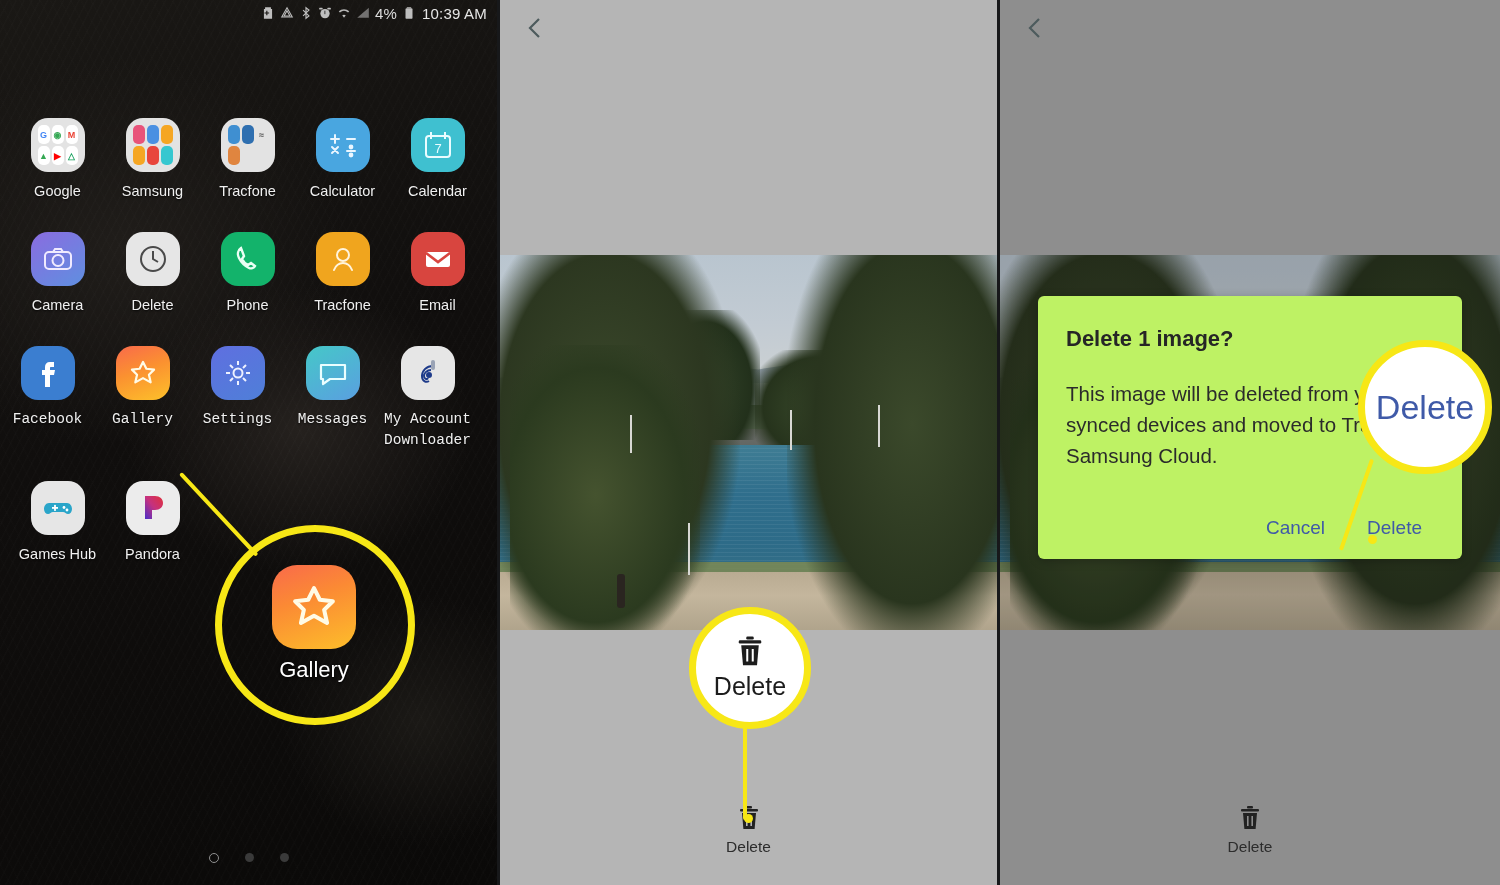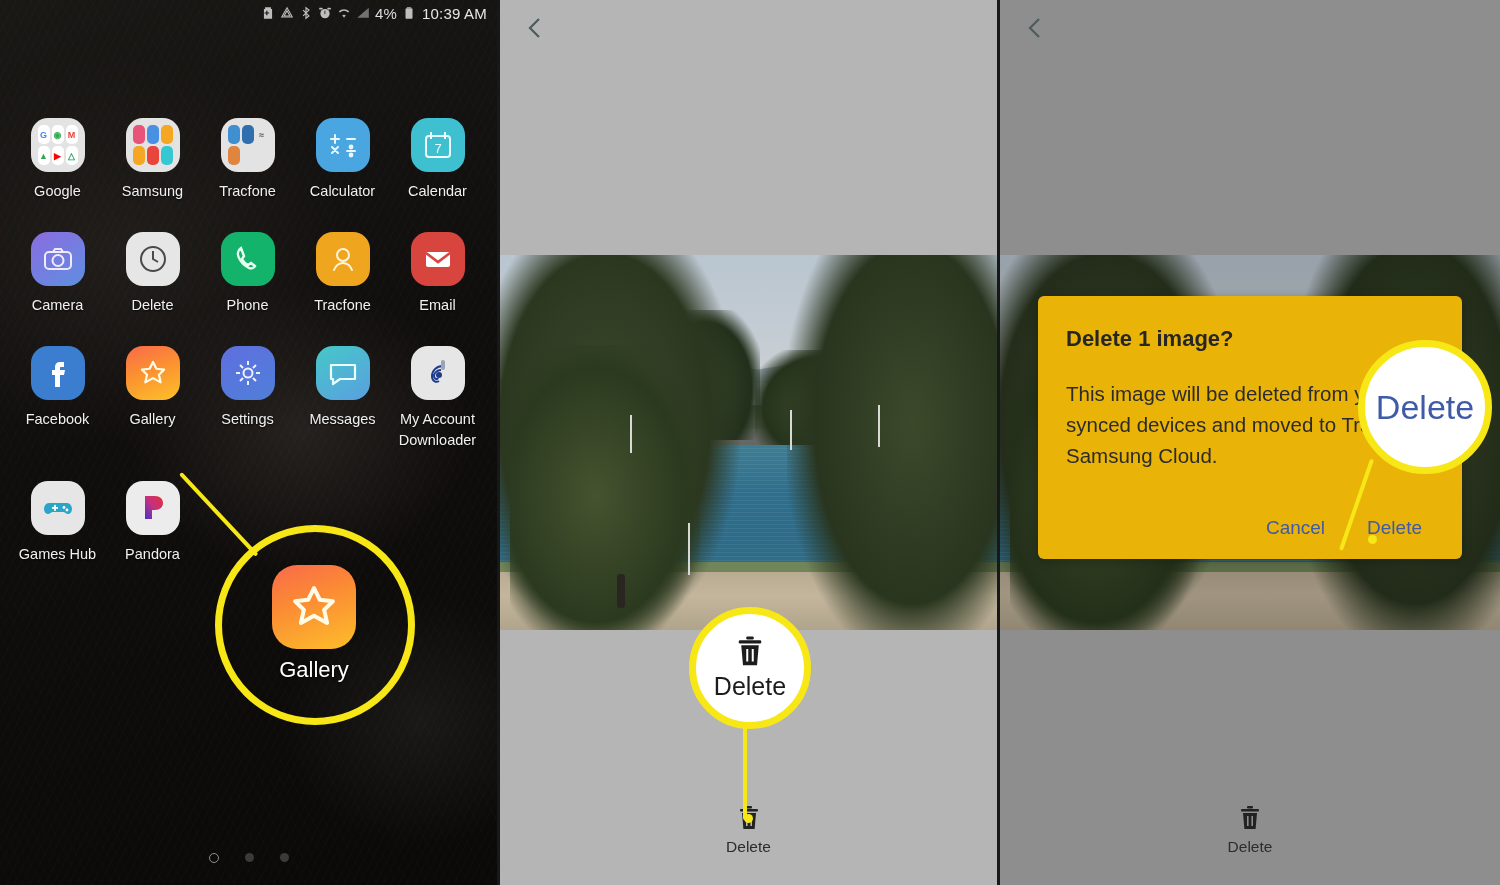--- a/index.html
+++ b/index.html
@@ -101,21 +101,21 @@
   .ph-person{position:absolute;left:117px;bottom:22px;width:8px;height:34px;background:#2a2520;border-radius:3px;}
 
   .toolbar{position:absolute;left:0;bottom:0;width:100%;height:110px;display:flex;
            align-items:center;justify-content:center;}
   .tool-btn{display:flex;flex-direction:column;align-items:center;gap:7px;}
   .trash-ico{width:24px;height:26px;}
   .tool-label{font-size:15.5px;color:#2c2c2c;}
 
   
   .dialog{position:absolute;left:38px;top:296px;width:424px;
-          background:#eab308;border-radius:6px;padding:30px 28px 20px 28px;box-sizing:border-box;
+          background:#bef264;border-radius:6px;padding:30px 28px 20px 28px;box-sizing:border-box;
           box-shadow:0 2px 10px rgba(0,0,0,.25);}
   .dlg-title{font-size:22px;font-weight:bold;color:#262626;margin:0 0 26px 0;}
   .dlg-body{font-size:20.5px;color:#2b2b2b;line-height:1.52;margin:0 0 46px 0;}
   .dlg-actions{display:flex;justify-content:flex-end;gap:42px;padding-right:12px;}
   .dlg-btn{font-size:19px;color:#3f5aa8;}
 
   
   .callout{position:absolute;border-radius:50%;background:#fff;
            border:7px solid #f7e716;display:flex;flex-direction:column;
            align-items:center;justify-content:center;z-index:40;}
@@ -284,21 +284,21 @@
           <div class="appicon sq-ico" style="background:#d8453f;">
             <svg width="34" height="34" viewBox="0 0 34 34" fill="#fff">
               <rect x="5" y="10" width="24" height="15" rx="2"></rect>
               <path d="M5 11l12 9 12-9" fill="none" stroke="#d8453f" stroke-width="2.6"></path>
             </svg>
           </div>
           <div class="applabel">Email</div>
         </div>
       </div>
 
-      <div class="approw" style="padding-left:10px;margin-top:22px;">
+      <div class="approw" style="margin-top:22px;font-family:Liberation Mono, monospace;">
         <div class="appcell">
           <div class="appicon sq-ico" style="background:#3b7ed0;">
             <svg width="34" height="34" viewBox="0 0 34 34" fill="#fff">
               <path d="M20 11h3V6h-4c-3.3 0-5 2-5 5v3h-3v5h3v12h5V19h4l1-5h-5v-2c0-.8.3-1 1-1z"></path>
             </svg>
           </div>
           <div class="applabel">Facebook</div>
         </div>
         <div class="appcell">
           <div class="appicon sq-ico" style="background:linear-gradient(160deg,#f96a4b,#fb9130 45%,#fdc12a);">

